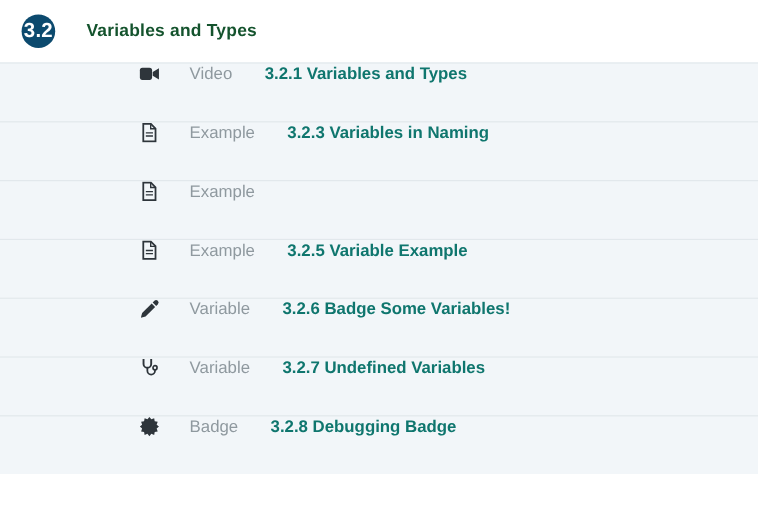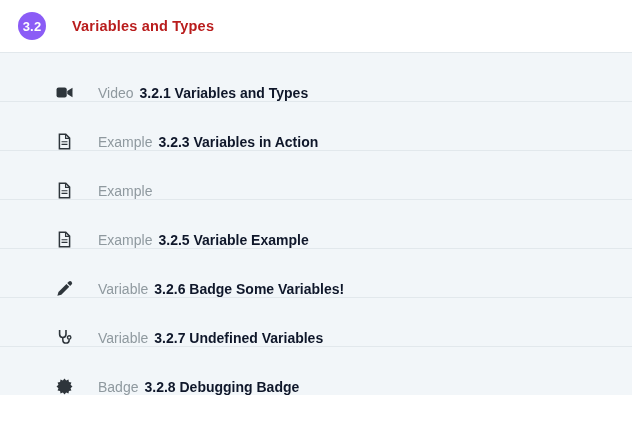--- a/index.html
+++ b/index.html
@@ -16,64 +16,64 @@
     display: flex;
     align-items: center;
     padding-left: 18px;
     background: #ffffff;
     box-sizing: border-box;
   }
   .module-badge {
     width: 28px;
     height: 28px;
     border-radius: 50%;
-    background: #8b5cf6;
+    background: #0c4a6e;
     color: #ffffff;
-    font-size: 13px;
+    font-size: 17px;
     font-weight: bold;
     display: flex;
     align-items: center;
     justify-content: center;
     flex: none;
     letter-spacing: 0.2px;
   }
   .module-title {
     margin-left: 26px;
-    color: #b91c1c;
+    color: #14532d;
     font-weight: bold;
     font-size: 14.5px;
     letter-spacing: 0.2px;
   }
   .lesson-list { width: 100%; }
   .lesson-row {
     height: 49px;
     background: #f2f6f9;
     border-top: 1px solid #e2e8ec;
     box-sizing: border-box;
     display: flex;
-    align-items: flex-end;
-    padding-left: 56px;
+    align-items: flex-start;
+    padding-left: 116px;
     cursor: pointer;
   }
   .row-icon {
     width: 17px;
     height: 17px;
     color: #2e353b;
     flex: none;
     display: block;
   }
   .row-type {
     margin-left: 25px;
     color: #8f999f;
     font-size: 14px;
     white-space: nowrap;
   }
   .row-title {
-    margin-left: 6px;
-    color: #0f172a;
+    margin-left: 27px;
+    color: #0f766e;
     font-weight: bold;
     font-size: 14px;
     white-space: nowrap;
   }
 </style>
 </head>
 <body>
 
 <div class="screen">
 
@@ -94,21 +94,21 @@
   </div>
       <div class="lesson-row">
 
     <svg class="row-icon" viewBox="0 0 16 16">
       <path d="M3.2 1.2 H9.2 L12.8 4.8 V14.8 H3.2 Z" fill="none" stroke="currentColor" stroke-width="1.4"></path>
       <path d="M9 1.5 V5 H12.6" fill="none" stroke="currentColor" stroke-width="1.1"></path>
       <path d="M5.2 8.2 H10.8 M5.2 10.7 H10.8" fill="none" stroke="currentColor" stroke-width="1.1"></path>
     </svg>
 
     <span class="row-type">Example</span>
-    <span class="row-title">3.2.3 Variables in Action</span>
+    <span class="row-title">3.2.3 Variables in Naming</span>
   </div>
       <div class="lesson-row">
 
     <svg class="row-icon" viewBox="0 0 16 16">
       <path d="M3.2 1.2 H9.2 L12.8 4.8 V14.8 H3.2 Z" fill="none" stroke="currentColor" stroke-width="1.4"></path>
       <path d="M9 1.5 V5 H12.6" fill="none" stroke="currentColor" stroke-width="1.1"></path>
       <path d="M5.2 8.2 H10.8 M5.2 10.7 H10.8" fill="none" stroke="currentColor" stroke-width="1.1"></path>
     </svg>
 
     <span class="row-type">Example</span>

